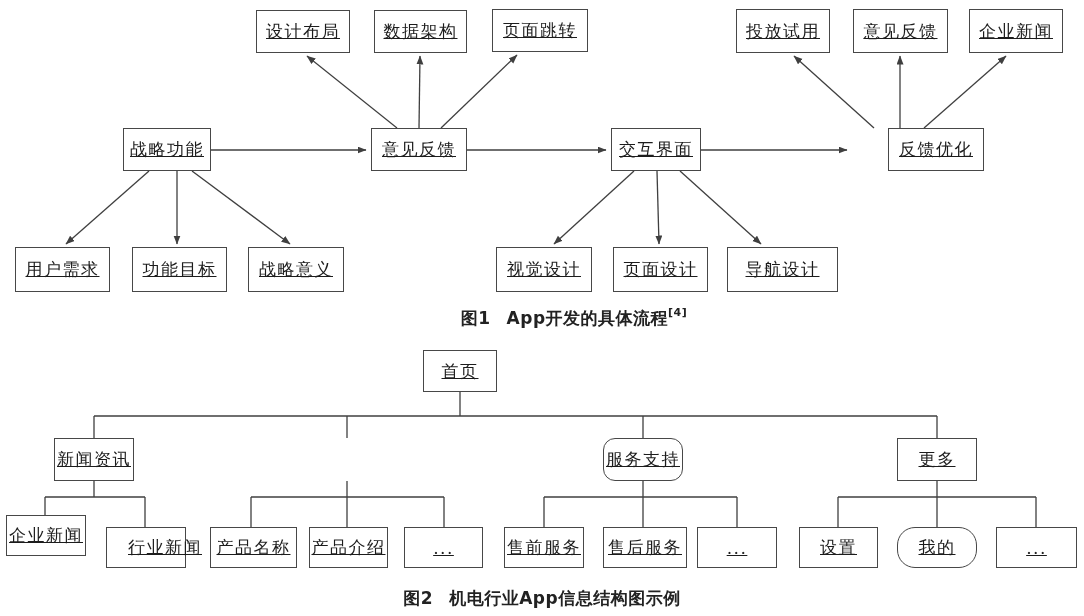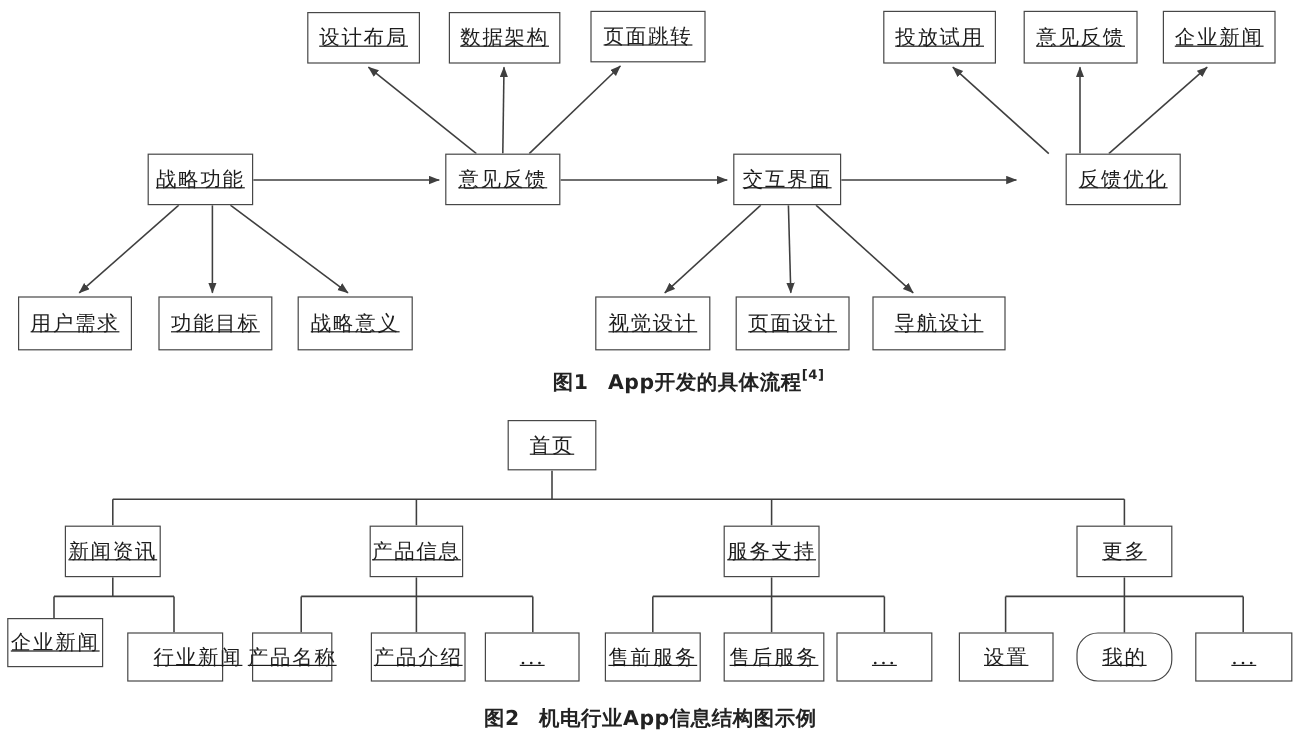--- a/index.html
+++ b/index.html
@@ -113,27 +113,26 @@
   <div class="node" style="left:613px;top:247px;width:95px;height:45px;">页面设计</div>
   <div class="node" style="left:727px;top:247px;width:111px;height:45px;">导航设计</div>
 
   <div class="caption" style="top:307px;padding-left:32px;">
     <span class="cap-prefix">图1</span><span>App开发的具体流程</span><sup>[4]</sup>
   </div>
 
   <div class="node" style="left:423px;top:350px;width:74px;height:42px;">首页</div>
 
   <div class="node" style="left:54px;top:438px;width:80px;height:43px;">新闻资讯</div>
-  <div class="node" style="left:308px;top:438px;width:78px;height:43px;">产品信息</div>
-  <div class="node" style="left:603px;top:438px;width:80px;height:43px;">服务支持</div>
+  <div class="node" style="left:603px;top:438px;width:80px;height:43px;border-radius:12px;">服务支持</div>
   <div class="node" style="left:897px;top:438px;width:80px;height:43px;">更多</div>
 
   <div class="node" style="left:6px;top:515px;width:80px;height:41px;">企业新闻</div>
   <div class="node" style="left:106px;top:527px;width:80px;height:41px;padding-left:38px;">行业新闻</div>
-  <div class="node" style="left:210px;top:527px;width:67px;height:41px;">产品名称</div>
+  <div class="node" style="left:210px;top:527px;width:87px;height:41px;">产品名称</div>
   <div class="node" style="left:309px;top:527px;width:79px;height:41px;">产品介绍</div>
   <div class="node" style="left:404px;top:527px;width:79px;height:41px;">...</div>
   <div class="node" style="left:504px;top:527px;width:80px;height:41px;">售前服务</div>
   <div class="node" style="left:603px;top:527px;width:84px;height:41px;">售后服务</div>
   <div class="node" style="left:697px;top:527px;width:80px;height:41px;">...</div>
   <div class="node" style="left:799px;top:527px;width:79px;height:41px;">设置</div>
   <div class="node" style="left:897px;top:527px;width:80px;height:41px;border-radius:18px;">我的</div>
   <div class="node" style="left:996px;top:527px;width:81px;height:41px;">...</div>
 
   <div class="caption" style="top:587px;">

